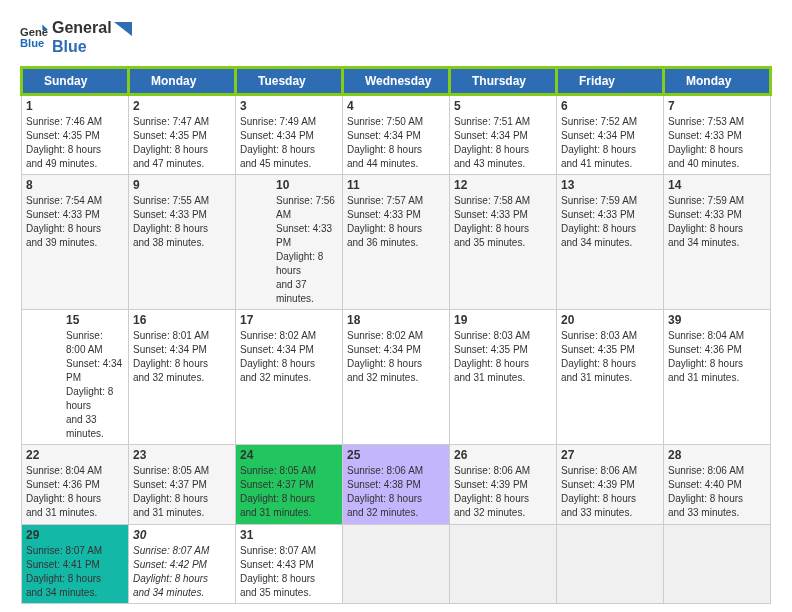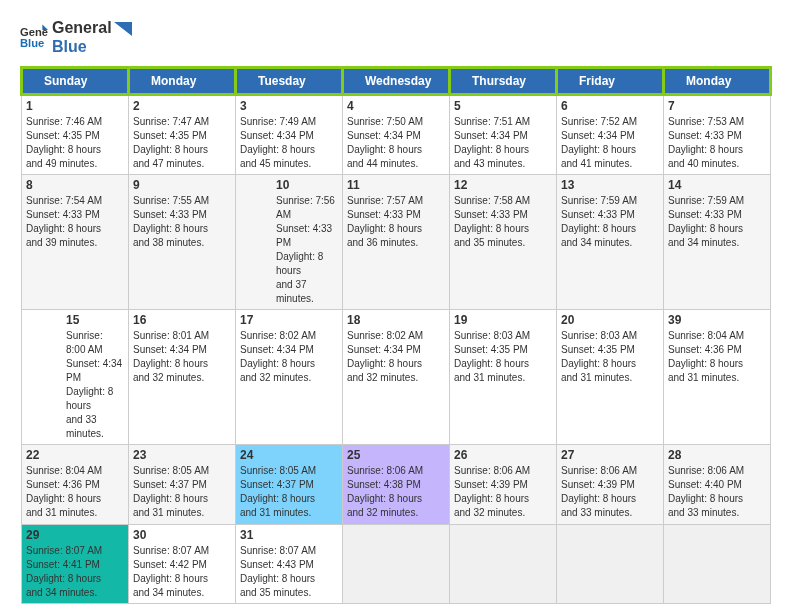--- a/index.html
+++ b/index.html
@@ -220,21 +220,21 @@
         </tr>
         <tr>
           <td style="background: rgb(245, 245, 245);">
             <span class="day-number">22</span>
 <div class="day-info">Sunrise: 8:04 AM<br>Sunset: 4:36 PM<br>Daylight: 8 hours<br>and 31 minutes.</div>
           </td>
           <td style="background: rgb(245, 245, 245);">
             <span class="day-number">23</span>
 <div class="day-info">Sunrise: 8:05 AM<br>Sunset: 4:37 PM<br>Daylight: 8 hours<br>and 31 minutes.</div>
           </td>
-          <td style="background: #7dd3fc;">
+          <td style="background: #22c55e;">
             <span class="day-number">24</span>
 <div class="day-info">Sunrise: 8:05 AM<br>Sunset: 4:37 PM<br>Daylight: 8 hours<br>and 31 minutes.</div>
           </td>
           <td style="background: #c4b5fd;">
             <span class="day-number">25</span>
 <div class="day-info">Sunrise: 8:06 AM<br>Sunset: 4:38 PM<br>Daylight: 8 hours<br>and 32 minutes.</div>
           </td>
           <td style="background: rgb(245, 245, 245);">
             <span class="day-number">26</span>
 <div class="day-info">Sunrise: 8:06 AM<br>Sunset: 4:39 PM<br>Daylight: 8 hours<br>and 32 minutes.</div>
@@ -246,21 +246,21 @@
           <td style="background: rgb(245, 245, 245);">
             <span class="day-number">28</span>
 <div class="day-info">Sunrise: 8:06 AM<br>Sunset: 4:40 PM<br>Daylight: 8 hours<br>and 33 minutes.</div>
           </td>
         </tr>
         <tr class="last-row">
           <td style="background: #14b8a6;">
             <span class="day-number">29</span>
 <div class="day-info">Sunrise: 8:07 AM<br>Sunset: 4:41 PM<br>Daylight: 8 hours<br>and 34 minutes.</div>
           </td>
-          <td style="background: rgb(255, 255, 255);">
+          <td style="background: rgb(255, 255, 255); font-style: italic;">
             <span class="day-number">30</span>
 <div class="day-info">Sunrise: 8:07 AM<br>Sunset: 4:42 PM<br>Daylight: 8 hours<br>and 34 minutes.</div>
           </td>
           <td style="background: rgb(255, 255, 255);">
             <span class="day-number">31</span>
 <div class="day-info">Sunrise: 8:07 AM<br>Sunset: 4:43 PM<br>Daylight: 8 hours<br>and 35 minutes.</div>
           </td>
           <td class="empty"></td>
           <td class="empty"></td>
           <td class="empty"></td>

